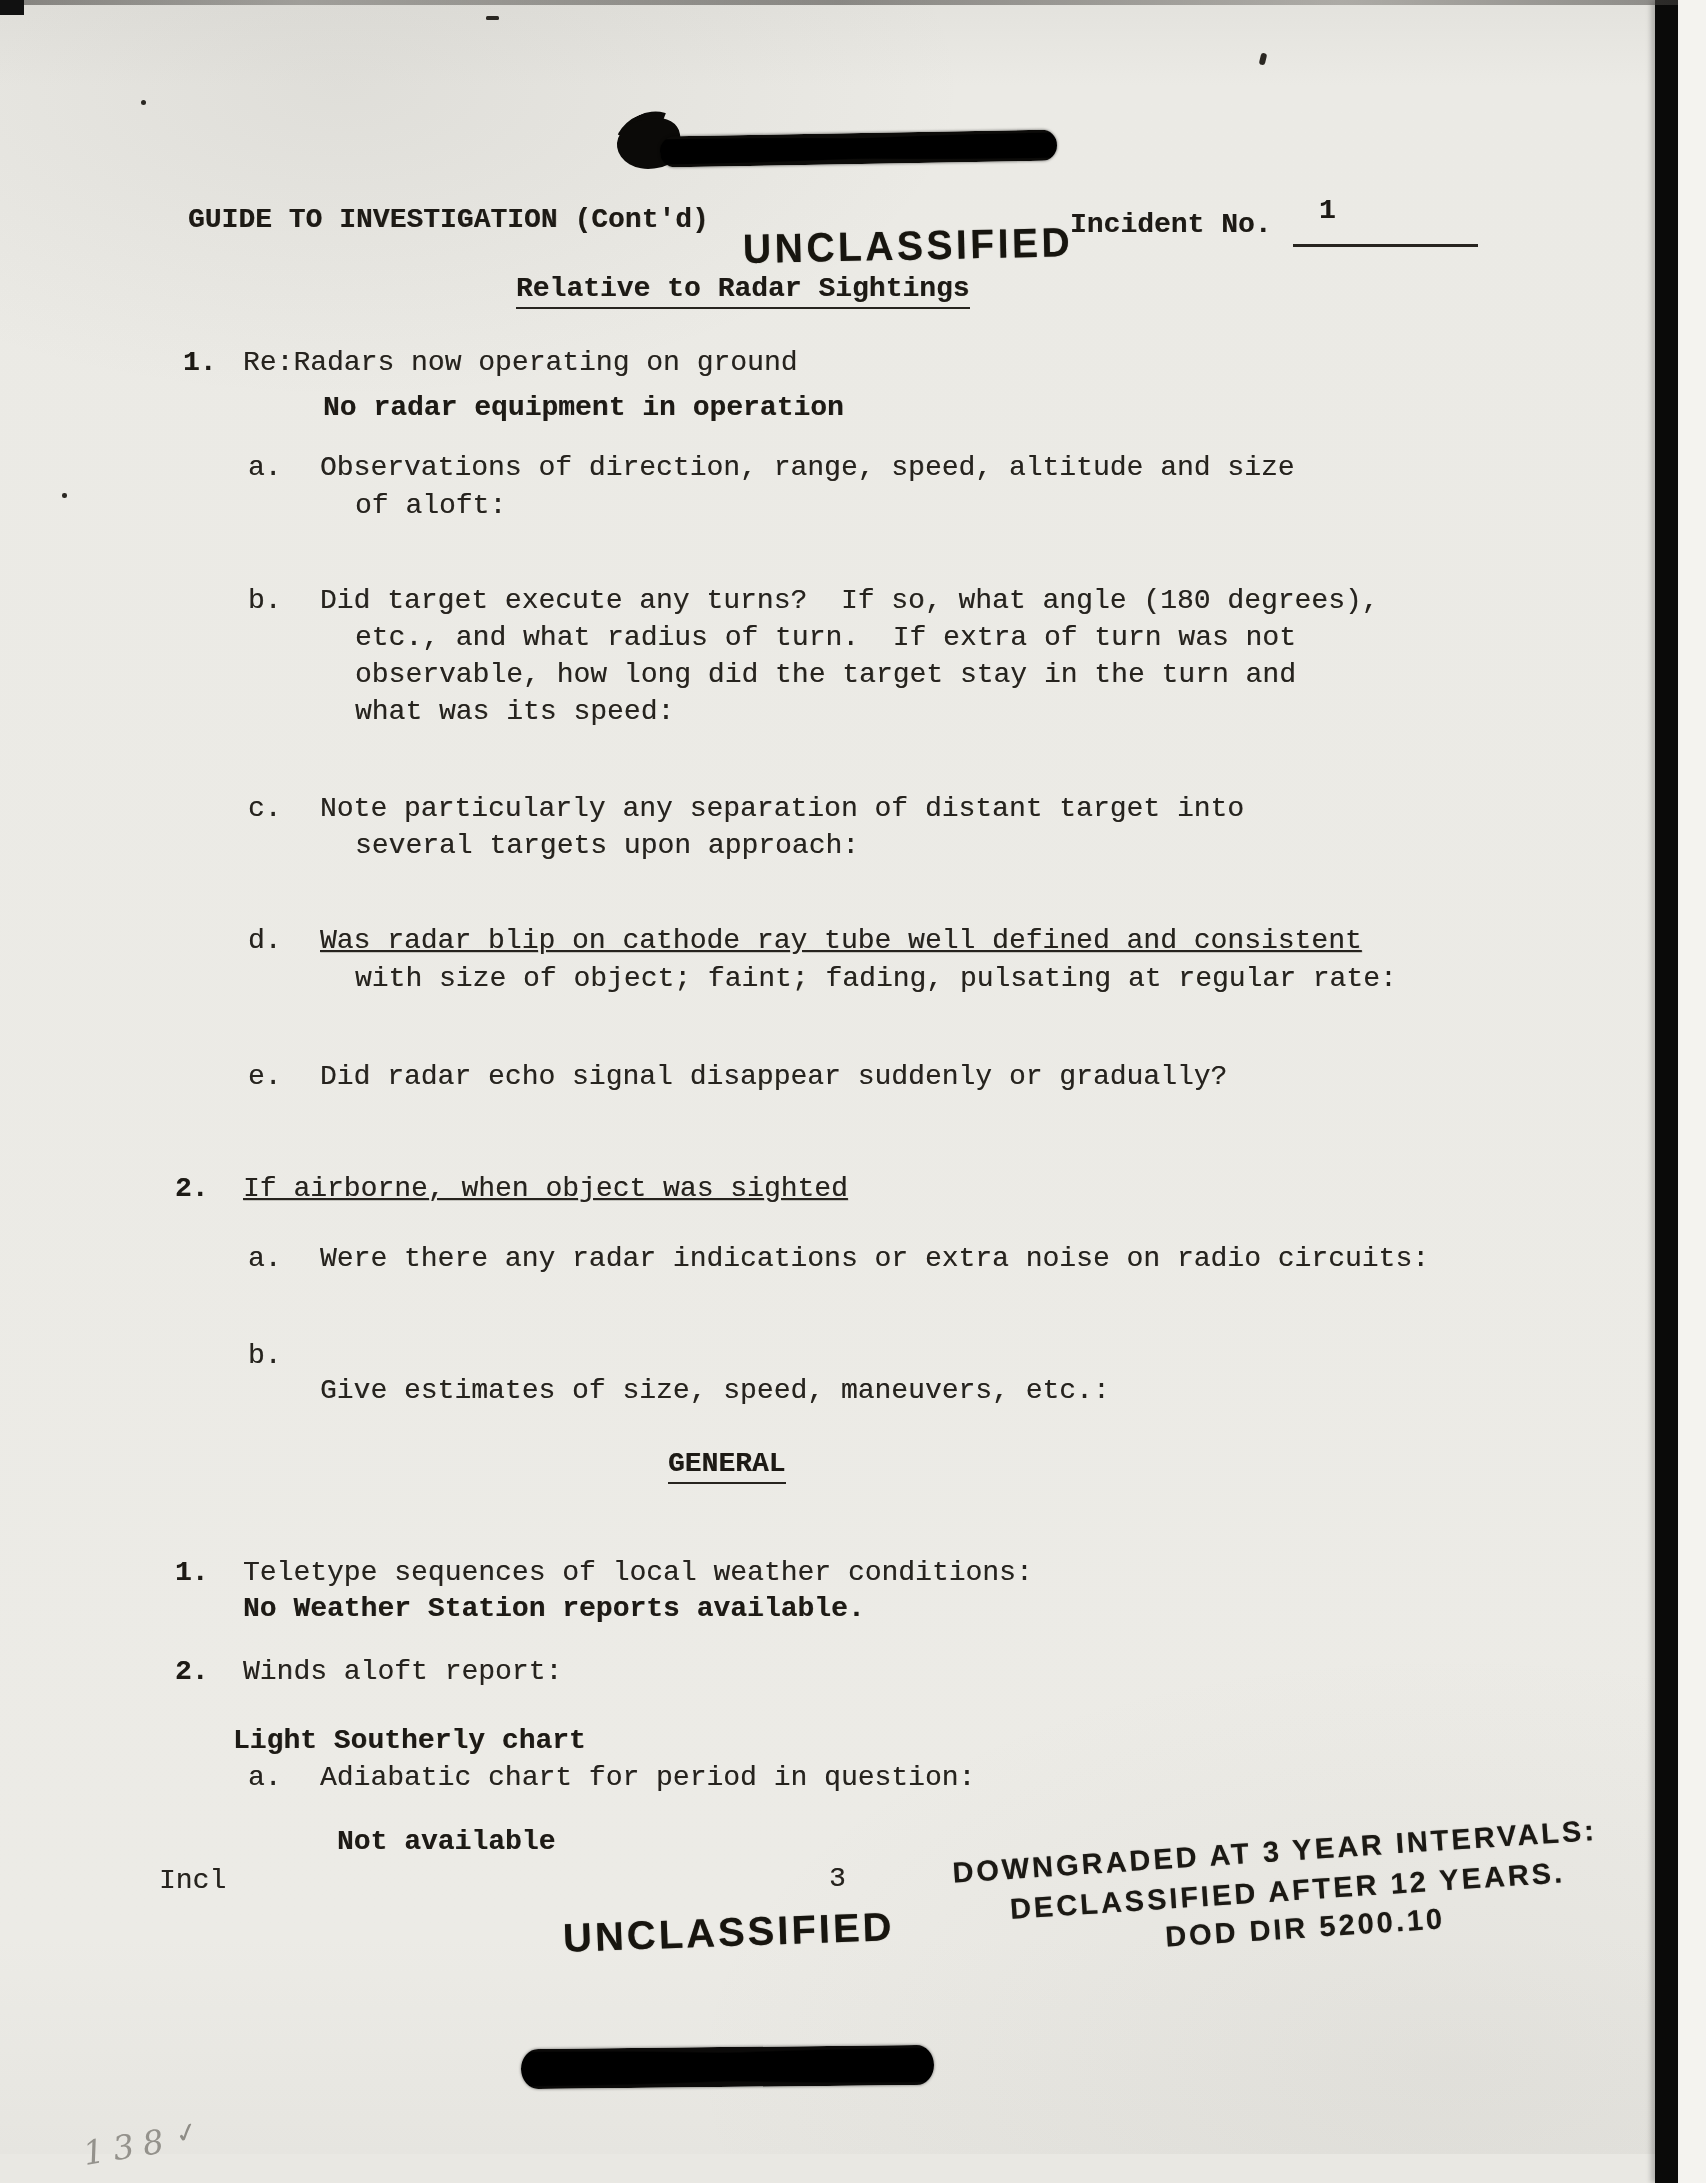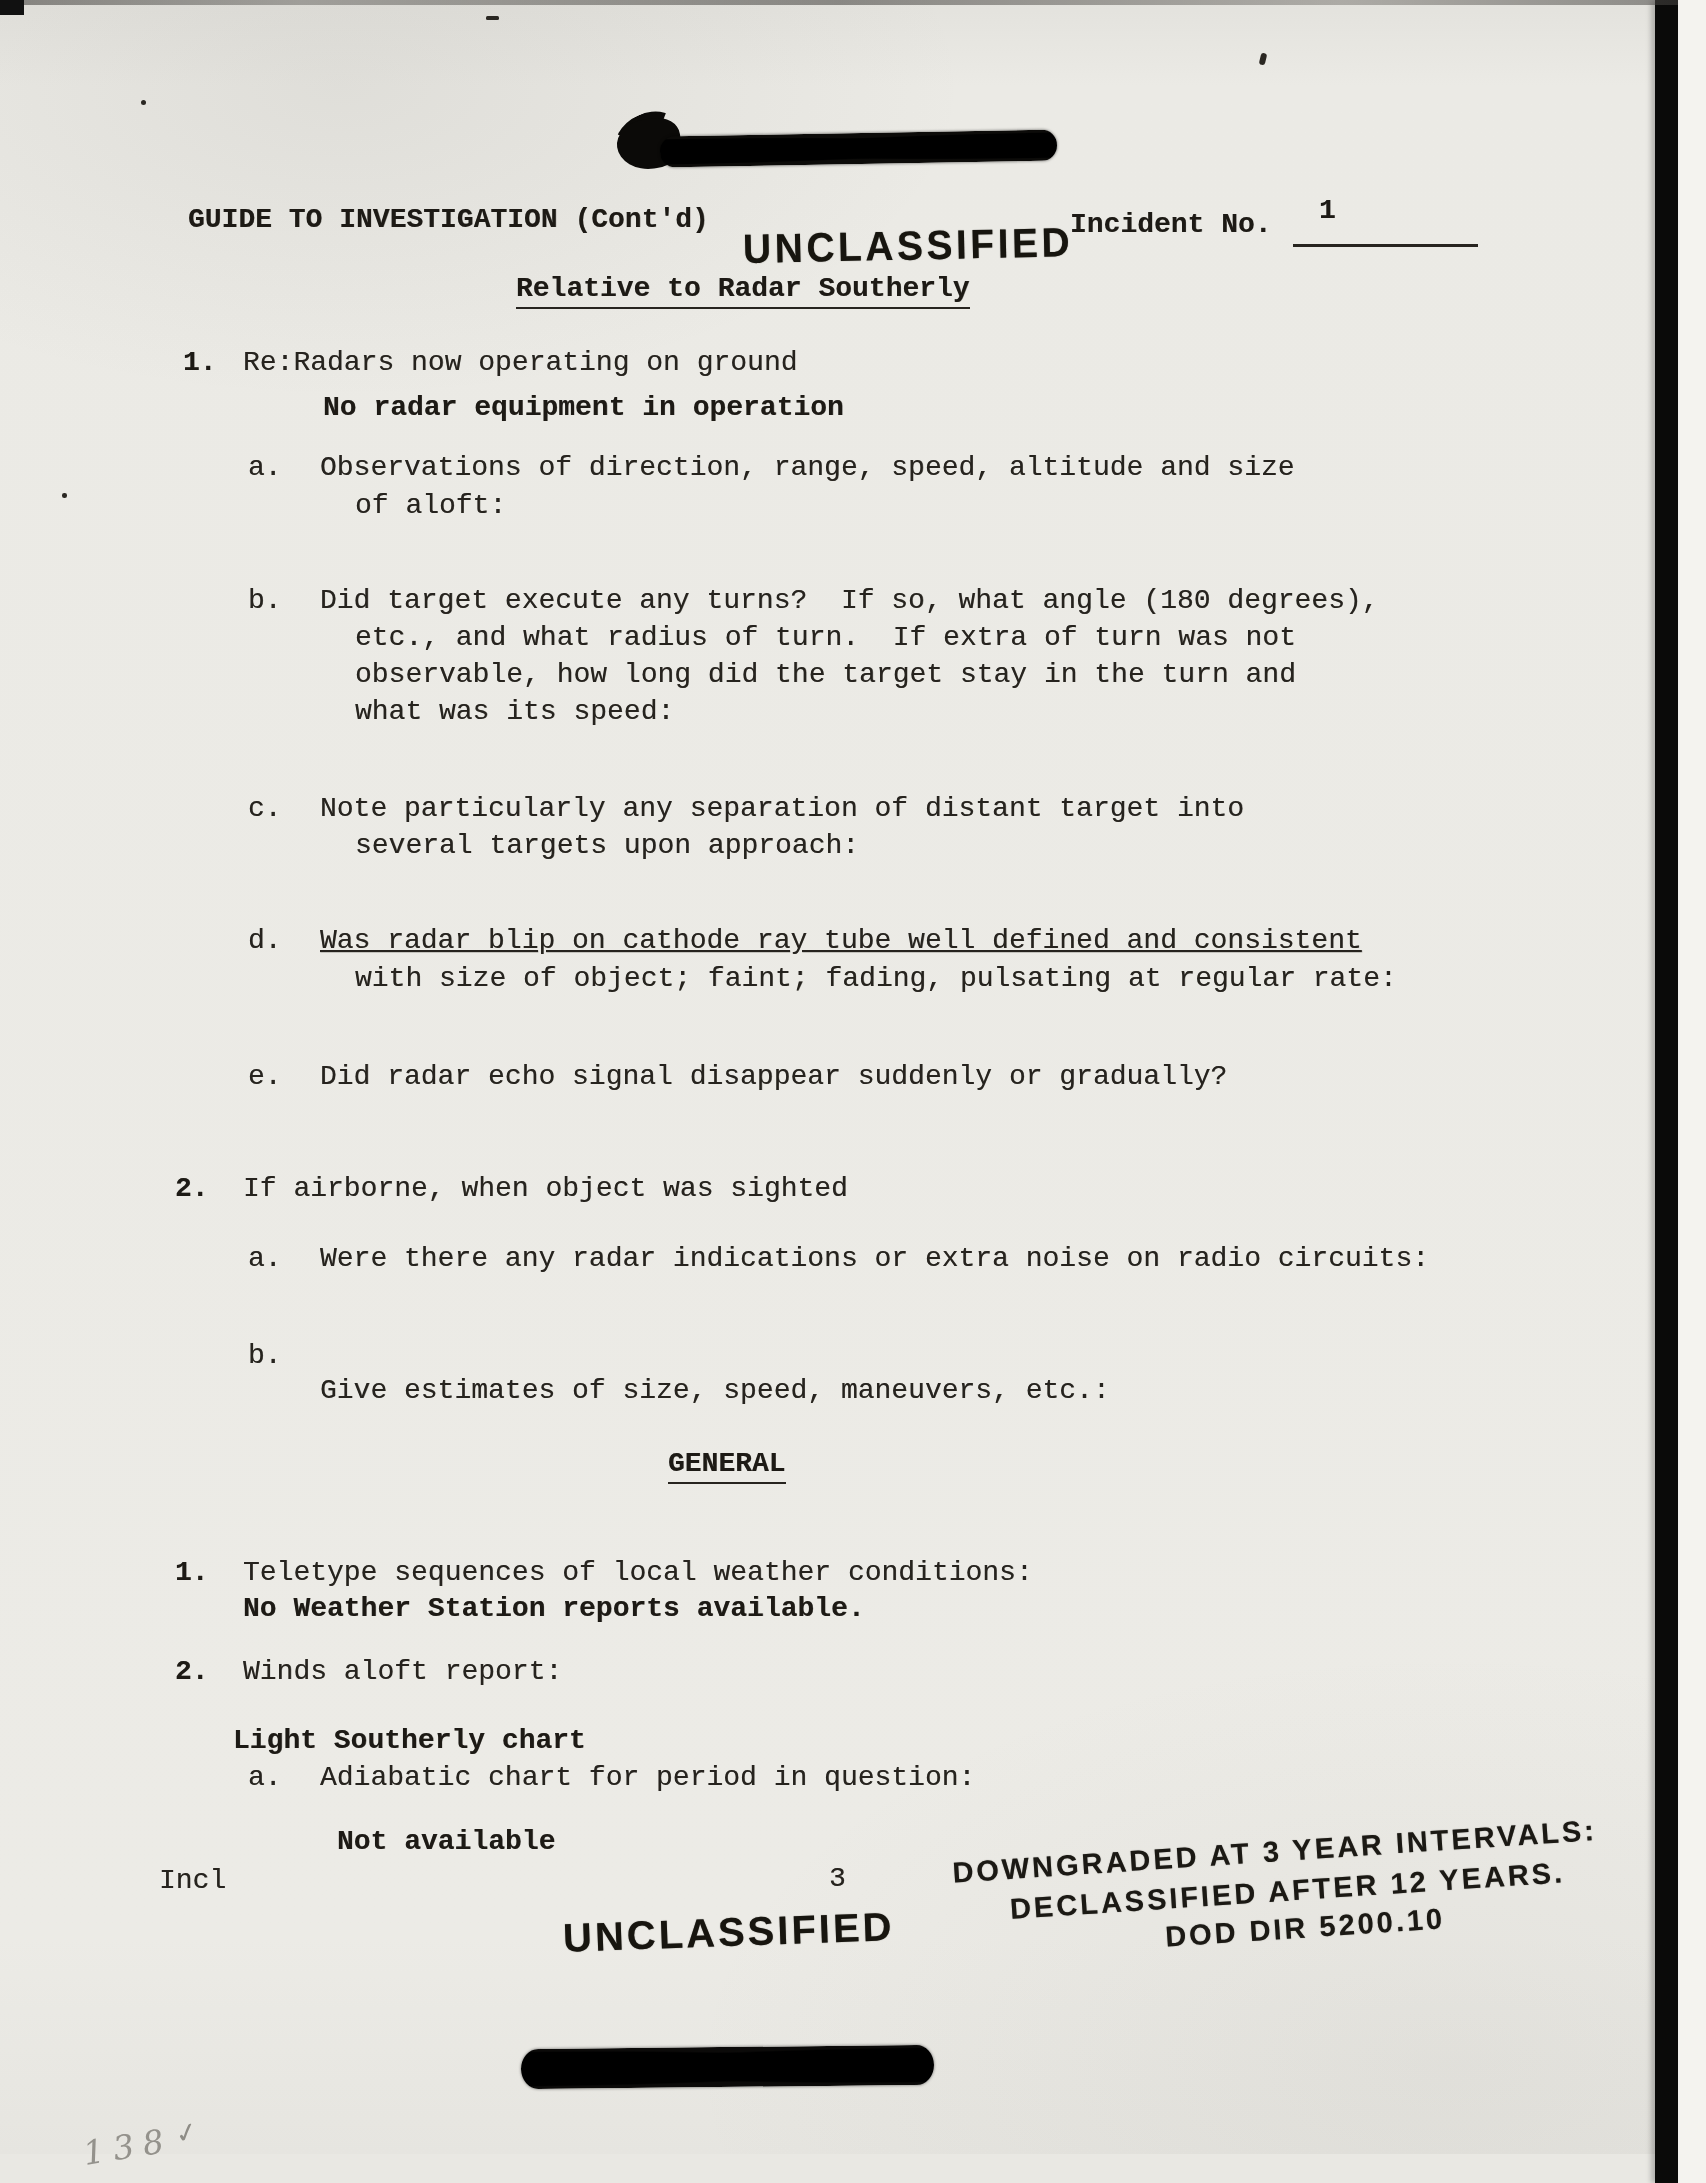--- a/index.html
+++ b/index.html
@@ -125,21 +125,21 @@
     <div class="marker-cap-top"></div>
     <div class="marker-bar-top"></div>
   </div>
 
   <div>
     <div class="ln b" style="left:188px;top:205px;">GUIDE TO INVESTIGATION (Cont'd)</div>
     <div class="stamp stamp-top" style="left:743px;top:224px;">UNCLASSIFIED</div>
     <div class="ln b" style="left:1070px;top:210px;">Incident No.</div>
     <div class="ln b" style="left:1319px;top:196px;">1</div>
     <div class="incident-underline"></div>
-    <div class="ln b ul" style="left:516px;top:274px;">Relative to Radar Southerly</div>
+    <div class="ln b ul" style="left:516px;top:274px;">Relative to Radar Sightings</div>
   </div>
 
   <div>
     <div class="ln b" style="left:183px;top:348px;">1.</div>
     <div class="ln" style="left:243px;top:348px;">Re:Radars now operating on ground</div>
     <div class="ln b" style="left:323px;top:393px;">No radar equipment in operation</div>
 
     <div class="ln" style="left:248px;top:453px;">a.</div>
     <div class="ln" style="left:320px;top:453px;">Observations of direction, range, speed, altitude and size</div>
     <div class="ln" style="left:355px;top:491px;">of aloft:</div>
@@ -155,21 +155,21 @@
     <div class="ln" style="left:355px;top:831px;">several targets upon approach:</div>
 
     <div class="ln" style="left:248px;top:926px;">d.</div>
     <div class="ln" style="left:320px;top:926px;text-decoration:underline;">Was radar blip on cathode ray tube well defined and consistent</div>
     <div class="ln" style="left:355px;top:964px;">with size of object; faint; fading, pulsating at regular rate:</div>
 
     <div class="ln" style="left:248px;top:1062px;">e.</div>
     <div class="ln" style="left:320px;top:1062px;">Did radar echo signal disappear suddenly or gradually?</div>
 
     <div class="ln b" style="left:175px;top:1174px;">2.</div>
-    <div class="ln" style="left:243px;top:1174px;">If airborne, when object was sighted</div>
+    <div class="ln" style="left:243px;top:1174px;text-decoration:underline;">If airborne, when object was sighted</div>
 
     <div class="ln" style="left:248px;top:1244px;">a.</div>
     <div class="ln" style="left:320px;top:1244px;">Were there any radar indications or extra noise on radio circuits:</div>
 
     <div class="ln" style="left:248px;top:1341px;">b.</div>
     <div class="ln" style="left:320px;top:1341px;margin-top:35px;">Give estimates of size, speed, maneuvers, etc.:</div>
   </div>
 
   <div>
     <div class="ln b ul" style="left:668px;top:1449px;">GENERAL</div>

